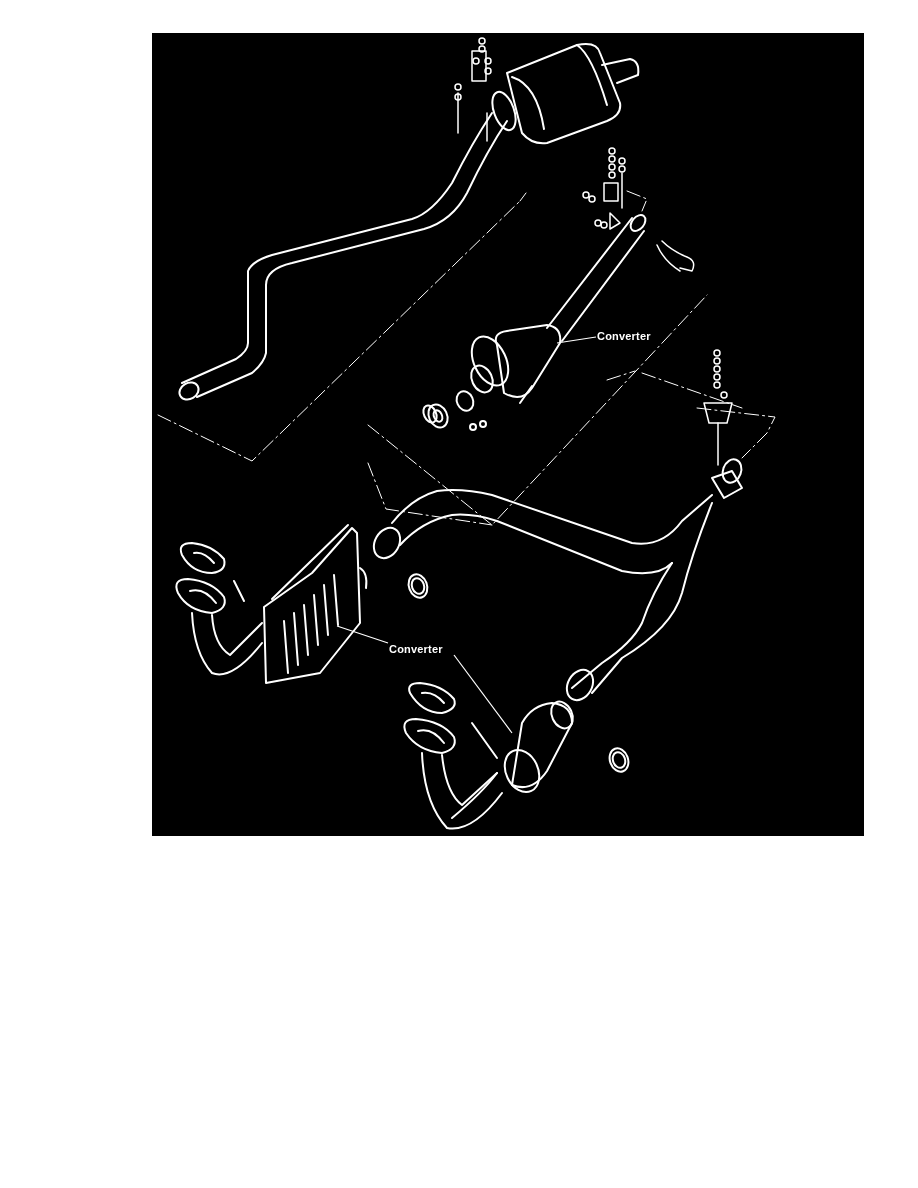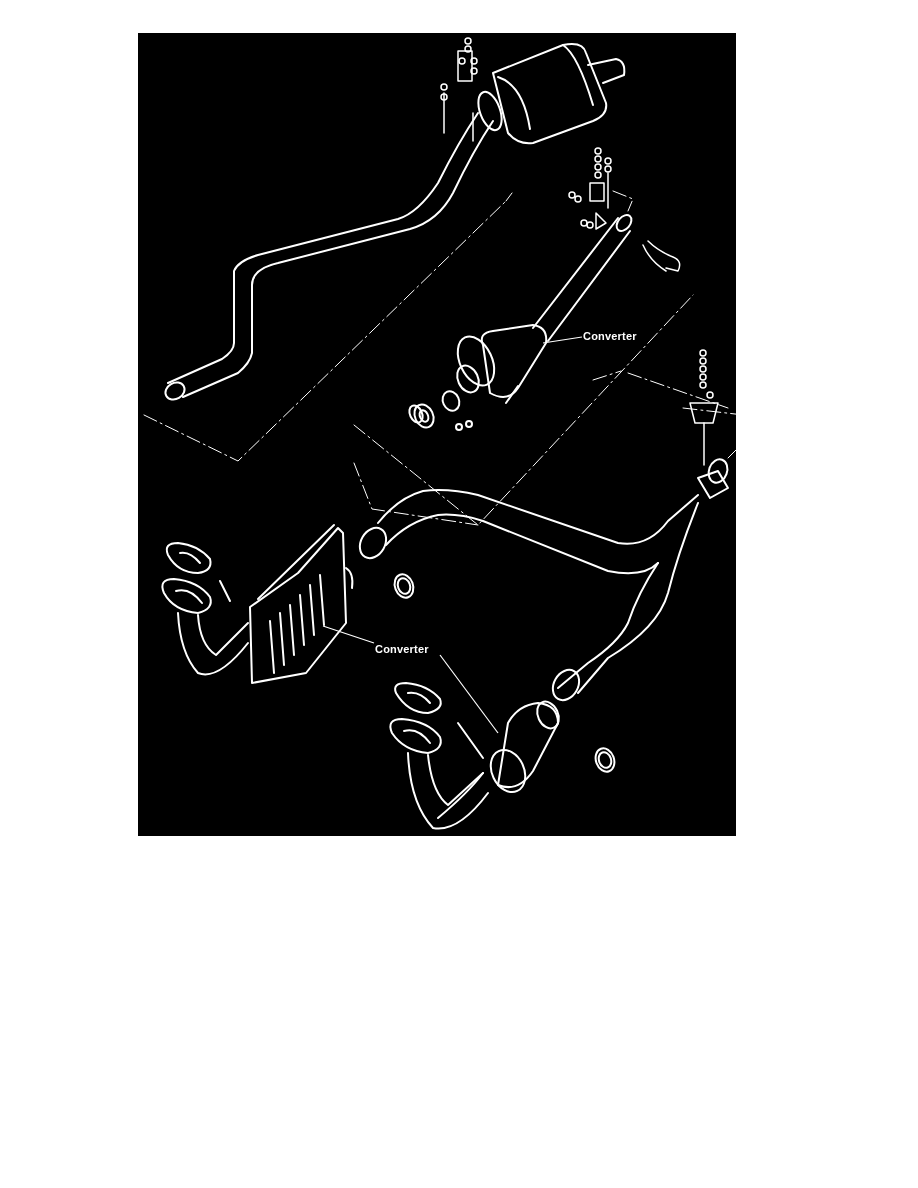--- a/index.html
+++ b/index.html
@@ -1,17 +1,17 @@
 <!DOCTYPE html>
 <html><head>
 <meta charset="utf-8">
 <style>
   html, body { margin: 0; padding: 0; background: #ffffff; }
   body { width: 918px; height: 1188px; position: relative; overflow: hidden; font-family: "Liberation Sans", sans-serif; }
-  .panel { position: absolute; left: 138px; top: 33px; width: 567px; height: 803px; background: #000000; overflow: hidden; padding-left: 31px; }
+  .panel { position: absolute; left: 152px; top: 33px; width: 712px; height: 803px; background: #000000; overflow: hidden; }
   .panel svg { position: absolute; left: 0; top: 0; }
   .label { position: absolute; color: #ffffff; font-family: "Liberation Sans", sans-serif; font-weight: bold; font-size: 11px; letter-spacing: 0.2px; white-space: nowrap; }
 </style>
 </head>
 <body>
 
 <div class="panel">
   <svg width="630" height="803" viewBox="0 0 630 803" fill="none" stroke="#ffffff" stroke-width="2" stroke-linecap="round" stroke-linejoin="round">
 
     <g stroke-width="1" stroke-dasharray="14 4 2 4">

